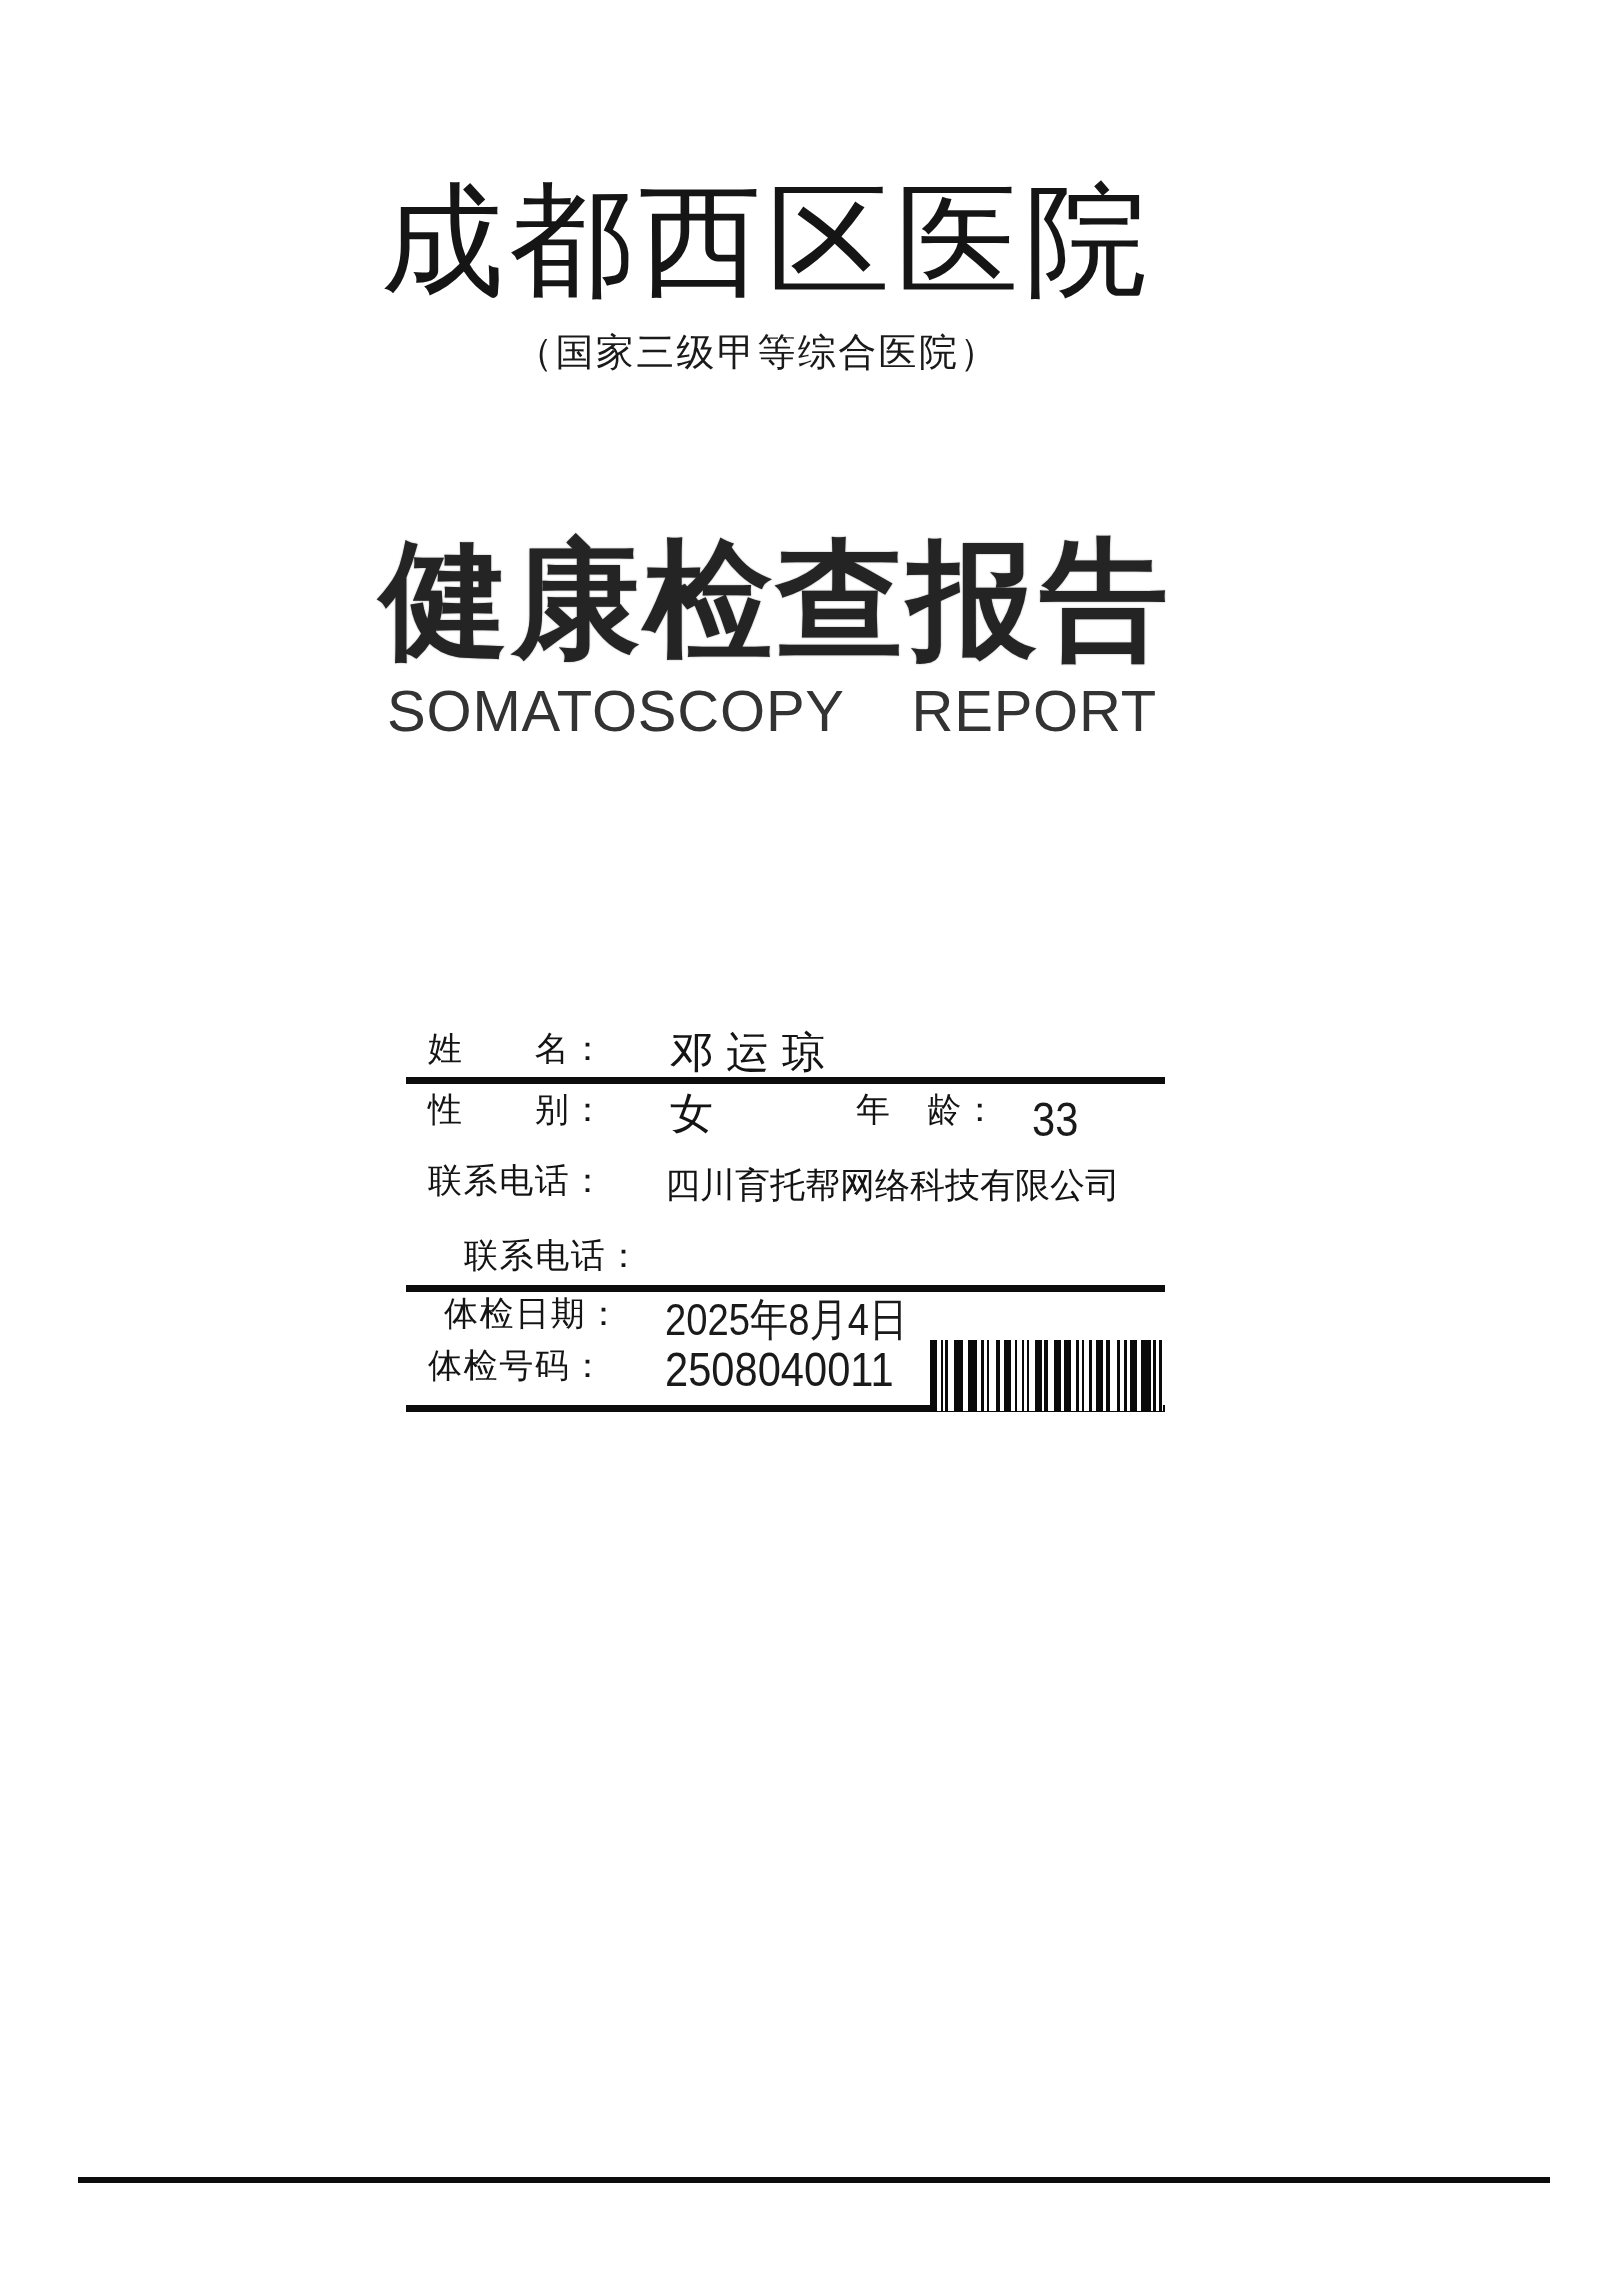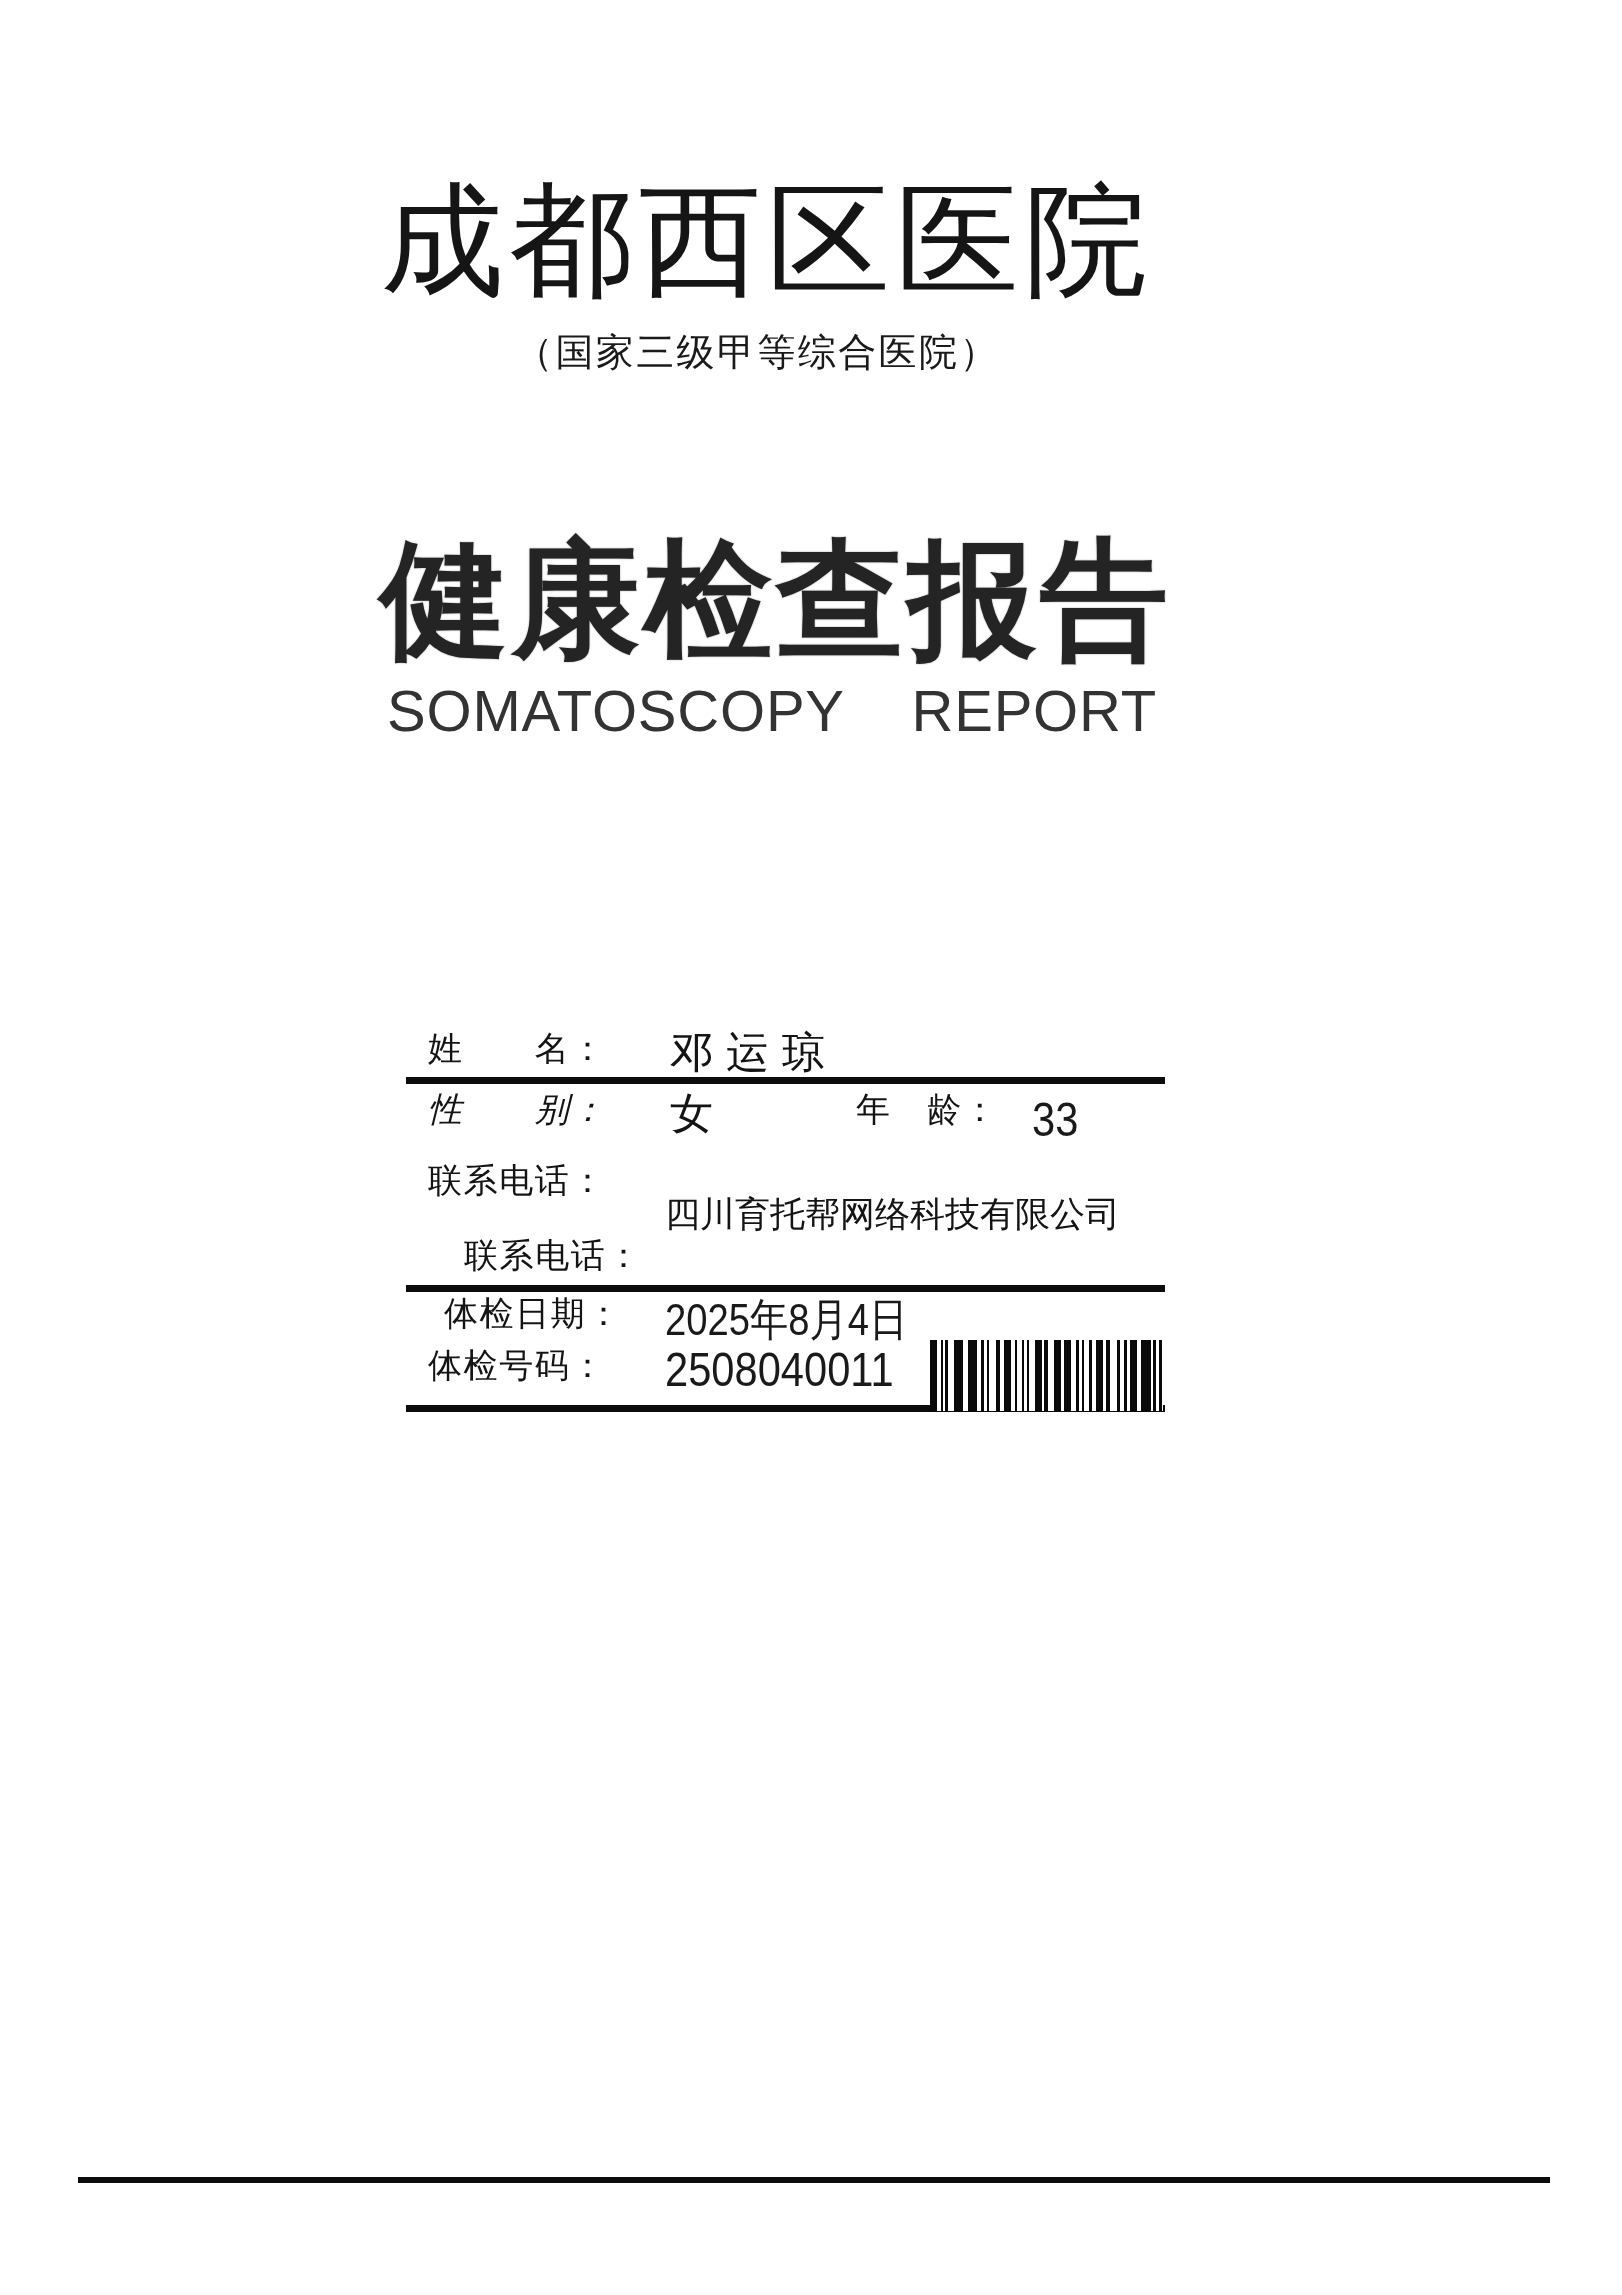--- a/index.html
+++ b/index.html
@@ -78,27 +78,27 @@
 <div class="abs hospital-name">成都西区医院</div>
 <div class="abs hospital-grade">（国家三级甲等综合医院）</div>
 
 <div class="abs report-title-cn">健康检查报告</div>
 <div class="abs report-title-en">SOMATOSCOPY    REPORT</div>
 
 <div class="abs flabel" style="left:428px; top:1032px;">姓　　名：</div>
 <div class="abs fvalue-cn" style="left:670px; top:1031px; letter-spacing:13px;">邓运琼</div>
 <div class="rule rule-form" style="top:1077px;"></div>
 
-<div class="abs flabel" style="left:428px; top:1093px;font-style:italic;">性　　别：</div>
+<div class="abs flabel" style="left:428px; top:1093px;">性　　别：</div>
 <div class="abs fvalue-cn" style="left:670px; top:1092px;">女</div>
 <div class="abs flabel" style="left:856px; top:1093px;">年　龄：</div>
 <div class="abs digits" style="left:1032px; top:1095px; font-size:49px;">33</div>
 
 <div class="abs flabel" style="left:428px; top:1164px;">联系电话：</div>
-<div class="abs fvalue-cn" style="left:665px; top:1197px; font-size:35px;text-align:right;">四川育托帮网络科技有限公司</div>
+<div class="abs fvalue-cn" style="left:665px; top:1168px; font-size:35px;text-align:right;">四川育托帮网络科技有限公司</div>
 
 <div class="abs flabel" style="left:428px; top:1239px;margin-left:36px;">联系电话：</div>
 <div class="abs fvalue-cn" style="left:665px; top:1239px;"></div>
 <div class="rule rule-form" style="top:1285px;"></div>
 
 <div class="abs flabel" style="left:444px; top:1297px;">体检日期：</div>
 <div class="abs digits" style="left:665px; top:1297px; font-size:45px;">2025年8月4日</div>
 
 <div class="abs flabel" style="left:428px; top:1349px;">体检号码：</div>
 <div class="abs digits" style="left:665px; top:1345px; font-size:49px;">2508040011</div>

